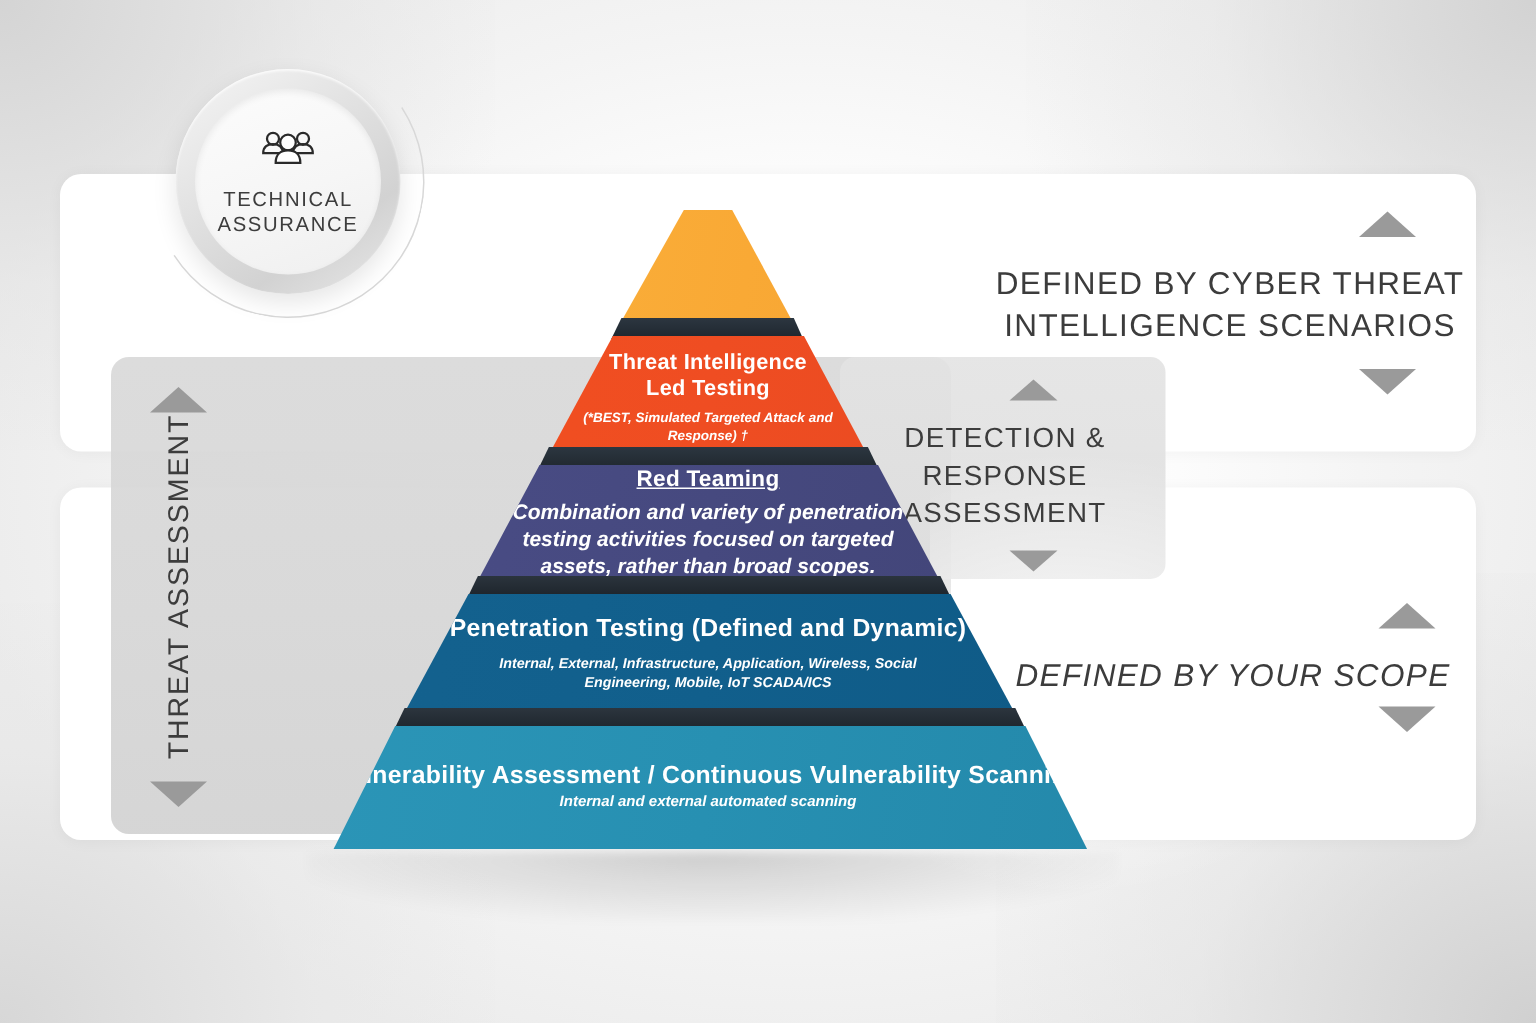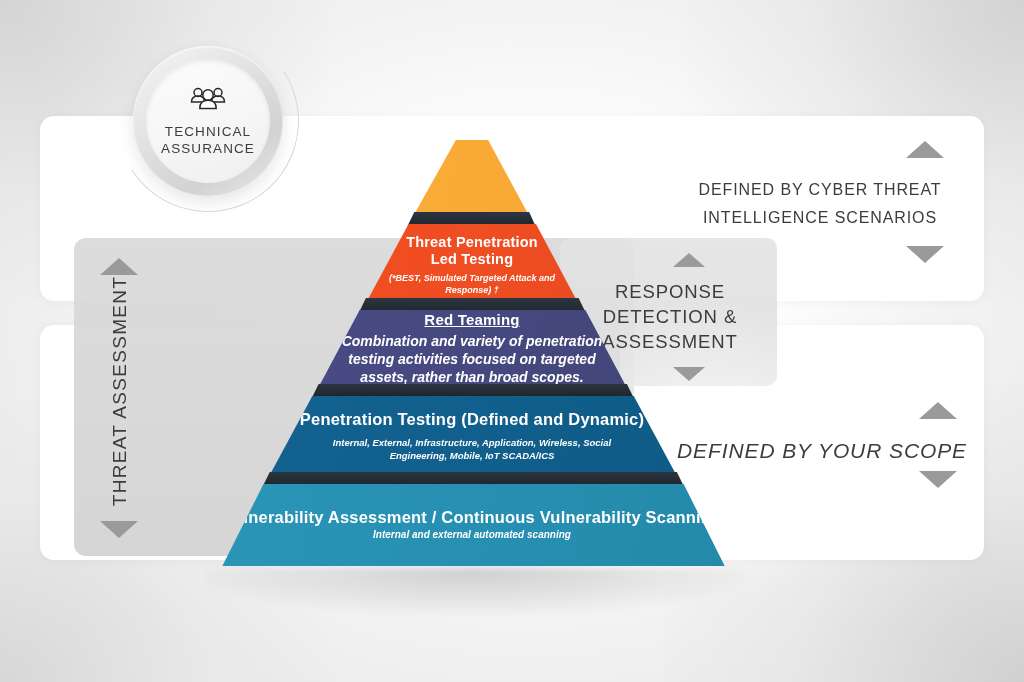--- a/index.html
+++ b/index.html
@@ -59,21 +59,21 @@
   #panel-detection {
     left: 560px; top: 238px; width: 217px; height: 148px;
     background: linear-gradient(180deg, #e3e3e3 0%, #dedede 100%);
     opacity: .9;
     border-radius: 10px;
   }
 
   
   #badge-wrap {
     position: absolute;
-    left: 133px; top: 46px;
+    left: 117px; top: 46px;
     width: 150px; height: 150px;
   }
   .badge-ring-outer {
     position: absolute; inset: 0;
     border-radius: 50%;
     background: linear-gradient(145deg, #f6f6f6 0%, #e2e2e2 40%, #d2d2d2 72%, #e9e9e9 100%);
     box-shadow: 0 6px 16px rgba(0,0,0,0.10), inset 0 1px 2px rgba(255,255,255,.9);
   }
   .badge-inner {
     position: absolute;
@@ -108,21 +108,21 @@
   
   .side-label {
     position: absolute;
     text-align: center;
     color: #3c3c3c;
     letter-spacing: .9px;
     font-weight: 400;
   }
   #label-cti {
     left: 660px; top: 176px; width: 320px;
-    font-size: 16px; line-height: 28px;
+    font-size: 21px; line-height: 28px;
   }
   #label-detect {
     left: 584px; top: 279px; width: 172px;
     font-size: 18.5px; line-height: 25px;
   }
   #label-scope {
     left: 672px; top: 437px; width: 300px;
     font-size: 21px; line-height: 28px; font-style: italic;
   }
 
@@ -321,39 +321,39 @@
 
   <div class="tri tri-up" id="arrow-cti-up"></div>
   <div class="side-label" id="label-cti">
     <div>DEFINED BY CYBER THREAT</div>
     <div>INTELLIGENCE SCENARIOS</div>
   </div>
   <div class="tri tri-down" id="arrow-cti-down"></div>
 
   <div class="tri tri-sm-up" id="arrow-det-up"></div>
   <div class="side-label" id="label-detect">
+    <div>DETECTION &amp;</div>
     <div>RESPONSE</div>
-    <div>DETECTION &amp;</div>
     <div>ASSESSMENT</div>
   </div>
   <div class="tri tri-sm-down" id="arrow-det-down"></div>
 
   <div class="tri tri-up" id="arrow-scope-up"></div>
   <div class="side-label" id="label-scope">DEFINED BY YOUR SCOPE</div>
   <div class="tri tri-down" id="arrow-scope-down"></div>
 
   <div id="pyramid-shadow"></div>
   <div id="pyramid">
 
     <div class="tier" id="tier-apex"></div>
     <div id="sep-1"></div>
 
     <div class="tier" id="tier-til">
       <div class="t-title">
-        <div>Threat Penetration</div>
+        <div>Threat Intelligence</div>
         <div>Led Testing</div>
       </div>
       <div class="t-sub">(*BEST, Simulated Targeted Attack and Response) †</div>
     </div>
     <div id="sep-2"></div>
 
     <div class="tier" id="tier-red">
       <div class="t-title">Red Teaming</div>
       <div class="t-sub">Combination and variety of penetration testing activities focused on targeted assets, rather than broad scopes.</div>
     </div>

